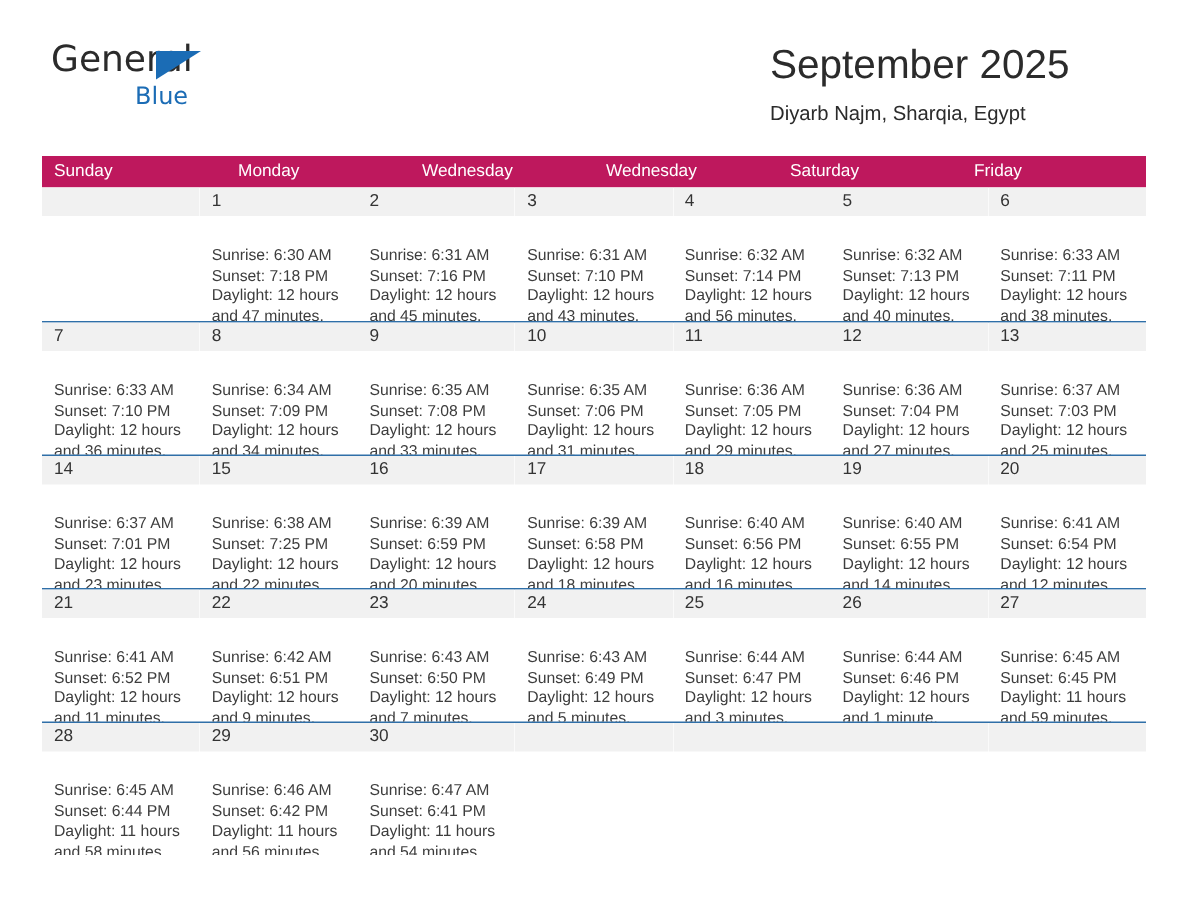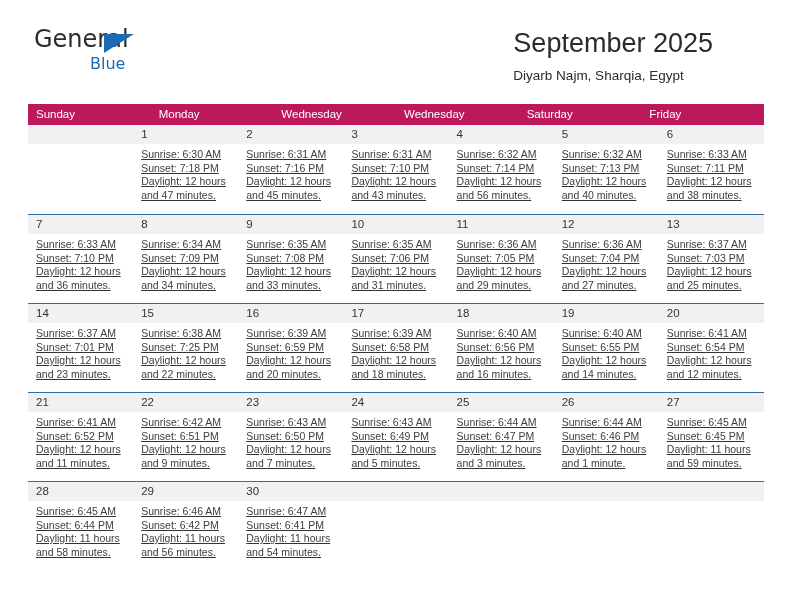--- a/index.html
+++ b/index.html
@@ -140,22 +140,21 @@
   }
   .day-number {
     font-size: 11.5px;
     color: #333333;
     line-height: 19px;
     padding-left: 8px;
     display: block;
     white-space: nowrap;
   }
   .day-body {
-    padding: 4px 6px 0 8px;
-    text-decoration: underline;
+    padding: 20px 6px 0 8px;
   }
   .day-line {
     font-size: 10.5px;
     line-height: 13.6px;
     color: #3d3d3d;
     white-space: nowrap;
   }
 </style>
 </head>
 <body>

